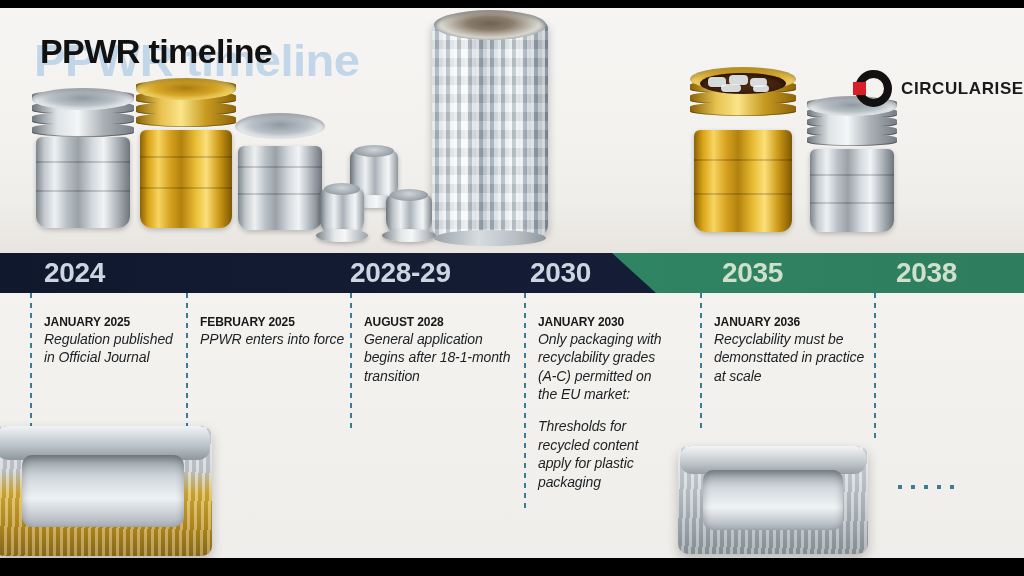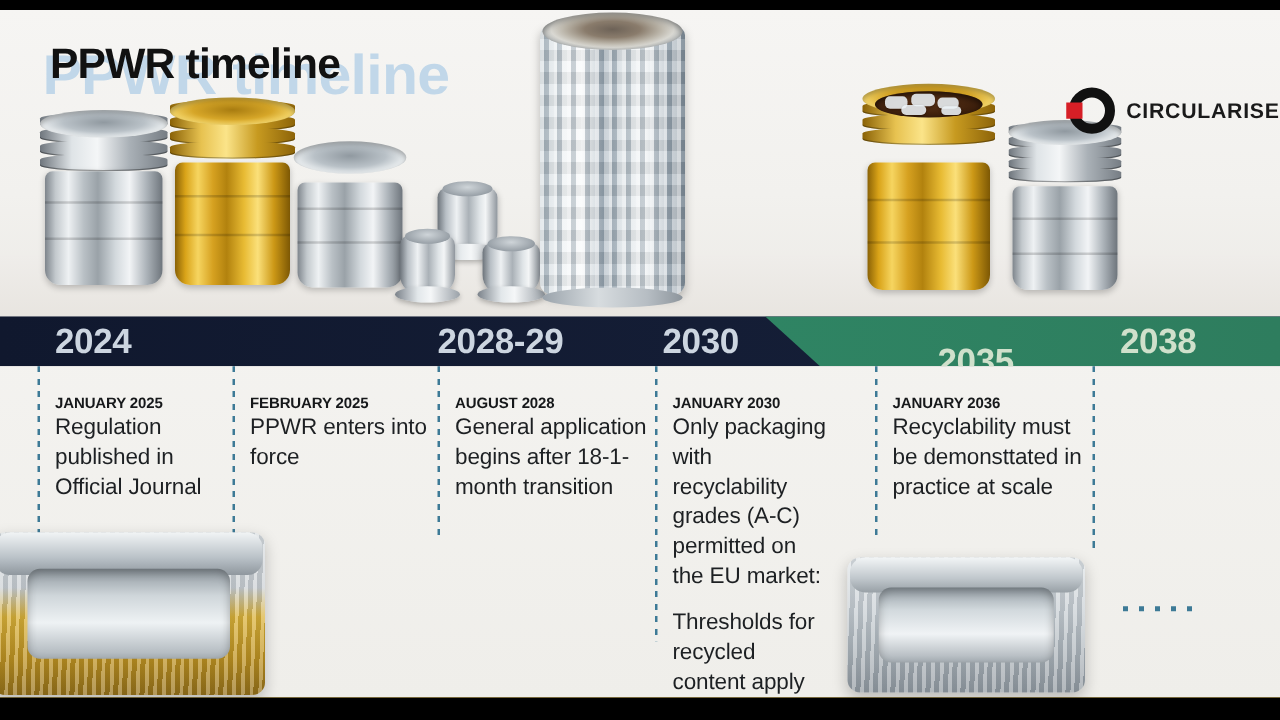--- a/index.html
+++ b/index.html
@@ -121,21 +121,21 @@
   .year.navy-txt{color:#ccd5e0;}
   .year.green-txt{color:#cfe0cb;}
 
   
   .cols{position:absolute;left:0;top:285px;width:1024px;height:273px;z-index:25;}
   .col{position:absolute;top:0;height:273px;}
   .divider{position:absolute;top:0;width:2px;height:136px;
       background:repeating-linear-gradient(180deg,#3d7a96 0 5px,transparent 5px 10px);}
   .col-inner{position:absolute;left:0;top:22px;}
   .ev-head{font-size:12px;font-weight:700;color:#16181a;line-height:1.22;margin-bottom:0;letter-spacing:-.1px;}
-  .ev-body{font-size:18px;color:#1d2023;line-height:1.33;letter-spacing:-.1px;}
+  .ev-body{font-size:14px;color:#1d2023;line-height:1.33;letter-spacing:-.1px;font-style:italic;}
   .ev-body.second{margin-top:13px;}
 
   .dotline{position:absolute;left:898px;top:477px;width:62px;height:4px;z-index:27;
       background:repeating-linear-gradient(90deg,#3d7a96 0 4px,transparent 4px 13px);}
 </style>
 </head>
 <body>
 
 <div class="stage">
 
@@ -245,21 +245,21 @@
       <div class="logo-text">CIRCULARISE</div>
     </div>
 
     <div class="tlbar">
       <div class="tl-navy"></div>
       <div class="tl-green"></div>
       <div class="tl-years">
         <div class="year navy-txt" style="left:44px;">2024</div>
         <div class="year navy-txt" style="left:350px;">2028-29</div>
         <div class="year navy-txt" style="left:530px;">2030</div>
-        <div class="year green-txt" style="left:750px;margin-top:16px;">2035</div>
+        <div class="year green-txt" style="left:722px;">2035</div>
         <div class="year green-txt" style="left:896px;">2038</div>
       </div>
     </div>
 
     <div class="cols">
 
       <div class="col" style="left:18px;width:168px;">
         <div class="divider" style="left:12px;"></div>
         <div class="col-inner" style="left:26px;width:140px;">
           <div class="ev-head">JANUARY 2025</div>

